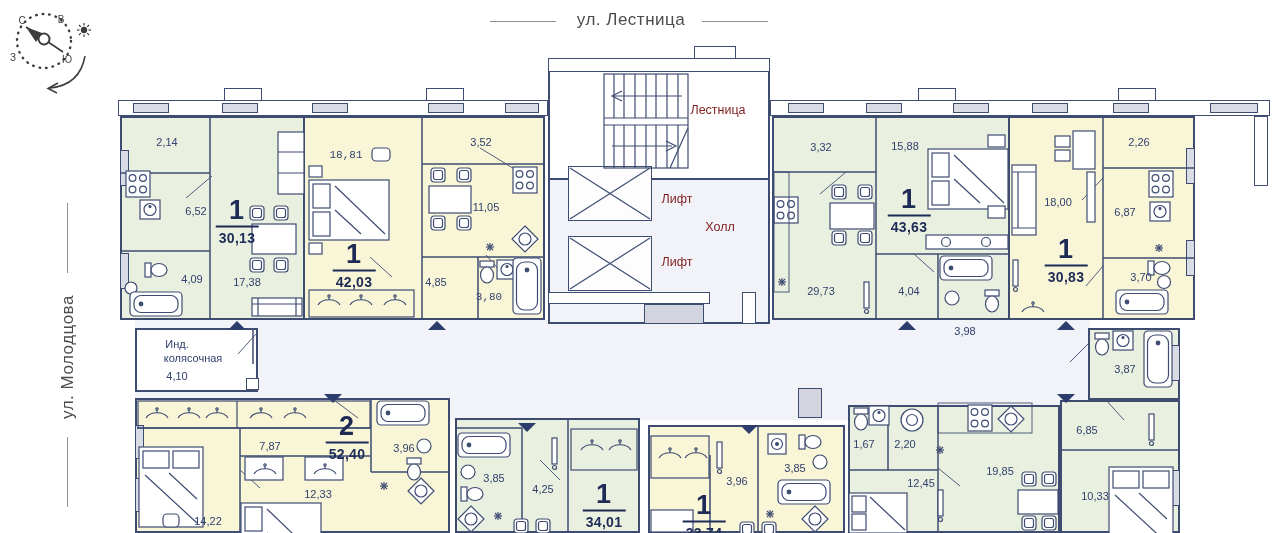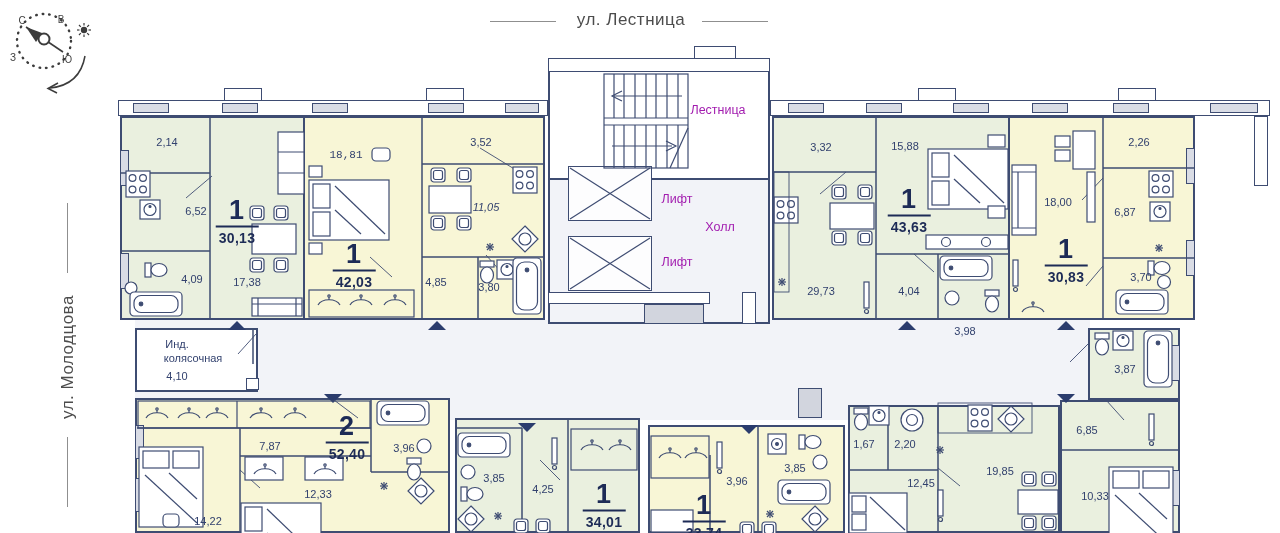--- a/index.html
+++ b/index.html
@@ -6,21 +6,21 @@
   #stage{position:relative;width:1280px;height:533px;background:#fff;overflow:hidden;color:#32416e;}
   .abs{position:absolute;}
   .room{position:absolute;box-sizing:border-box;border:2px solid #3e4c72;z-index:1;}
   .g{background:#eaf0df;}  .y{background:#f8f6d6;}
   .w{background:#ffffff;}  .c{background:#f2f3f8;}
   .z2{z-index:2;} .z3{z-index:3;}
   .wall{position:absolute;background:#fff;border:1.5px solid #3e4c72;box-sizing:border-box;z-index:2;}
   .gray{position:absolute;background:#d2d5de;border:1.5px solid #3e4c72;box-sizing:border-box;z-index:3;}
   .win{position:absolute;background:#d9dce5;border:1px solid #3e4c72;box-sizing:border-box;z-index:4;}
   .lbl{position:absolute;transform:translate(-50%,-50%);font-size:11px;color:#32416e;white-space:nowrap;z-index:7;}
-  .lbl.core{font-size:12.5px;color:#a21caf;}
+  .lbl.core{font-size:12.5px;color:#7f1d1d;}
   .apt-tag{position:absolute;transform:translate(-50%,-50%);display:flex;flex-direction:column;align-items:center;z-index:7;color:#1d2b56;}
   .apt-num{font-size:27px;font-weight:bold;line-height:1;letter-spacing:1px;}
   .apt-area{font-size:14px;font-weight:bold;border-top:2px solid #1d2b56;padding:2px 3px 0;margin-top:2px;letter-spacing:.3px;}
   .street{position:absolute;transform:translate(-50%,-50%);font-size:17px;color:#4c4c4c;letter-spacing:.5px;white-space:nowrap;z-index:8;}
   .street.vert{transform:translate(-50%,-50%) rotate(-90deg);}
   .sline{position:absolute;background:#8f8f8f;z-index:8;}
   .cletter{position:absolute;transform:translate(-50%,-50%);font-size:10px;color:#3c3c3c;z-index:8;}
   svg.overlay{position:absolute;left:0;top:0;z-index:6;pointer-events:none;}
 </style>
 </head>
@@ -431,23 +431,23 @@
   <span class="lbl" style="left:196px;top:211px;">6,52</span>
   <span class="lbl" style="left:192px;top:279px;">4,09</span>
   <span class="lbl" style="left:247px;top:282px;">17,38</span>
   <div class="apt-tag" style="left:237px;top:221px;">
     <span class="apt-num">1</span>
     <span class="apt-area">30,13</span>
   </div>
 
   <span class="lbl" style="left:346px;top:155px;font-family:Liberation Mono, monospace;">18,81</span>
   <span class="lbl" style="left:481px;top:142px;">3,52</span>
-  <span class="lbl" style="left:486px;top:207px;font-style:italic;">11,05</span>
+  <span class="lbl" style="left:486px;top:207px;">11,05</span>
   <span class="lbl" style="left:436px;top:282px;">4,85</span>
-  <span class="lbl" style="left:489px;top:287px;">3,80</span>
+  <span class="lbl" style="left:489px;top:297px;font-family:Liberation Mono, monospace;">3,80</span>
   <div class="apt-tag" style="left:354px;top:265px;">
     <span class="apt-num">1</span>
     <span class="apt-area">42,03</span>
   </div>
 
   <span class="lbl" style="left:821px;top:147px;">3,32</span>
   <span class="lbl" style="left:905px;top:146px;">15,88</span>
   <span class="lbl" style="left:821px;top:291px;">29,73</span>
   <span class="lbl" style="left:909px;top:291px;">4,04</span>
   <span class="lbl" style="left:965px;top:291px;margin-top:40px;">3,98</span>

